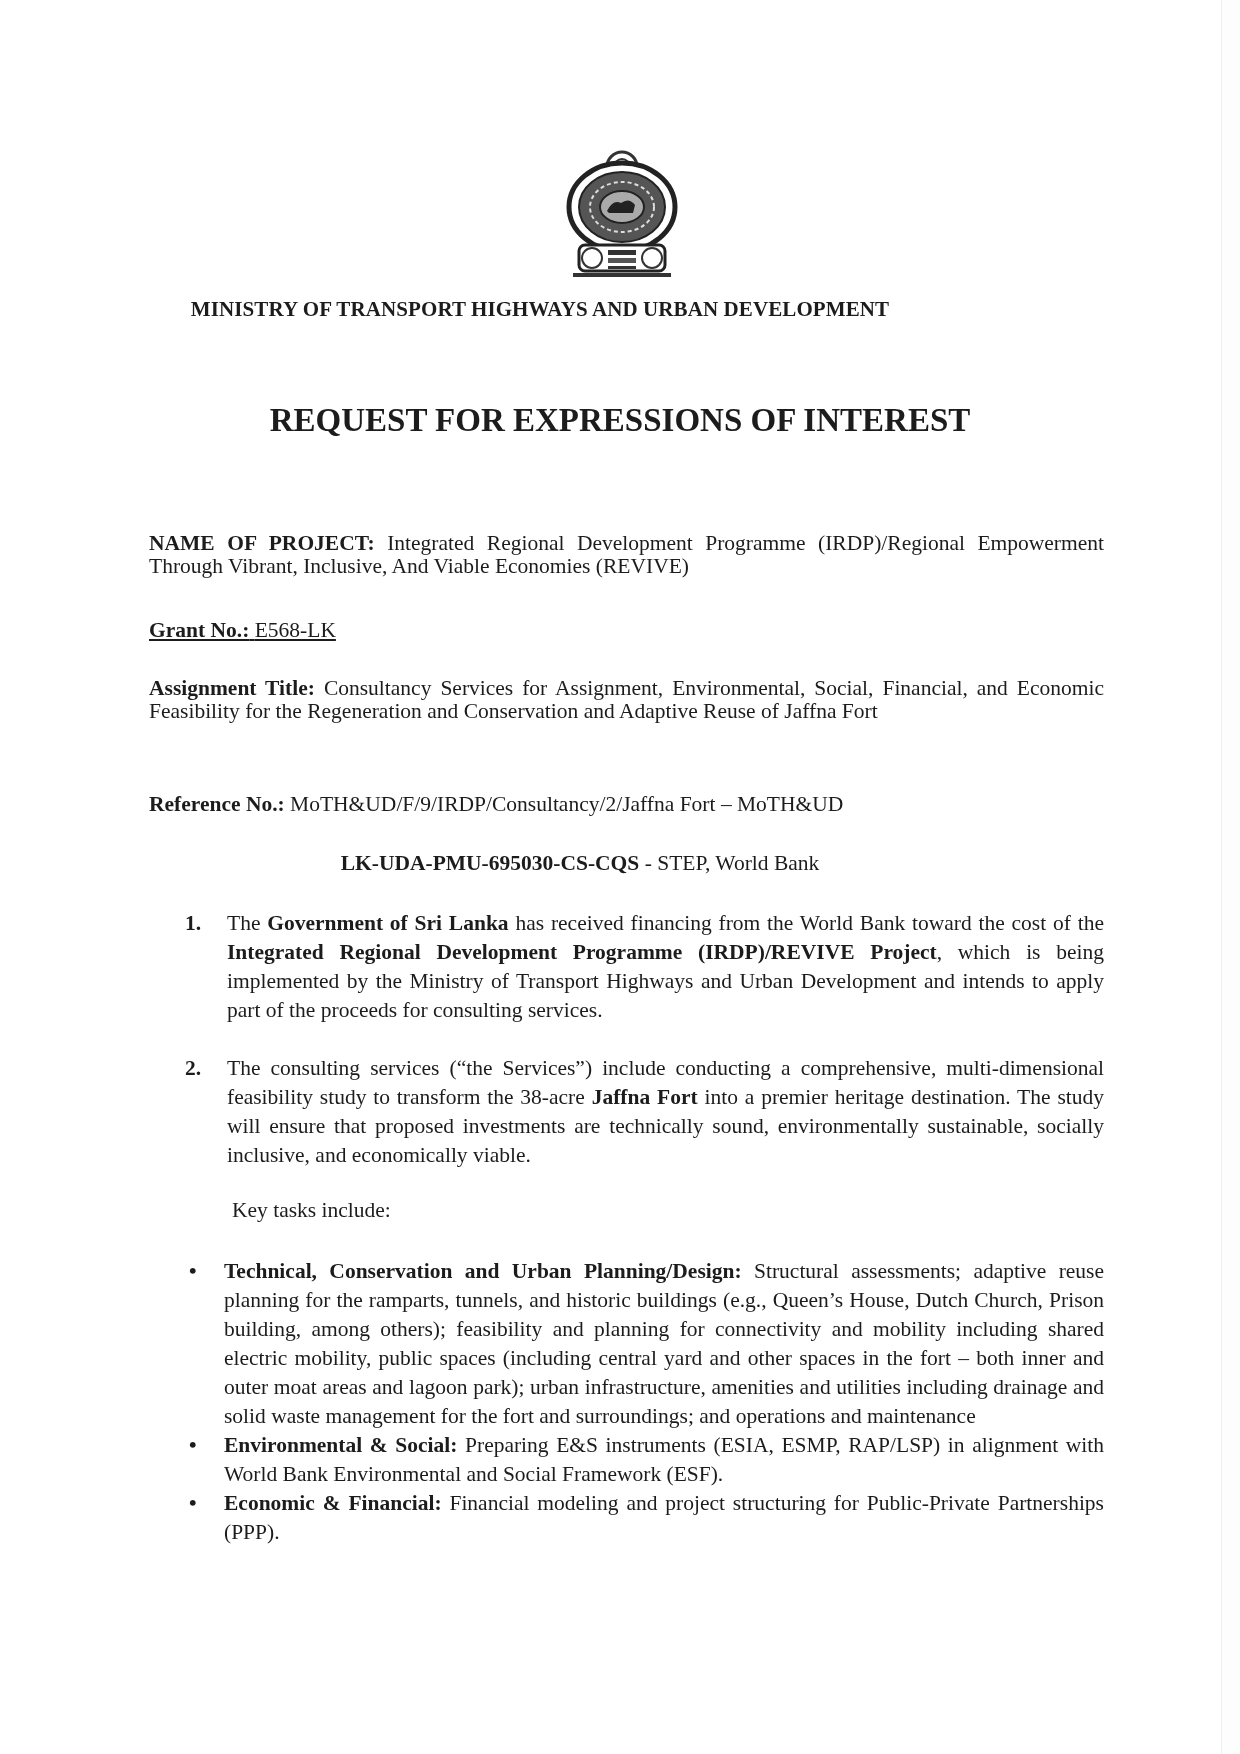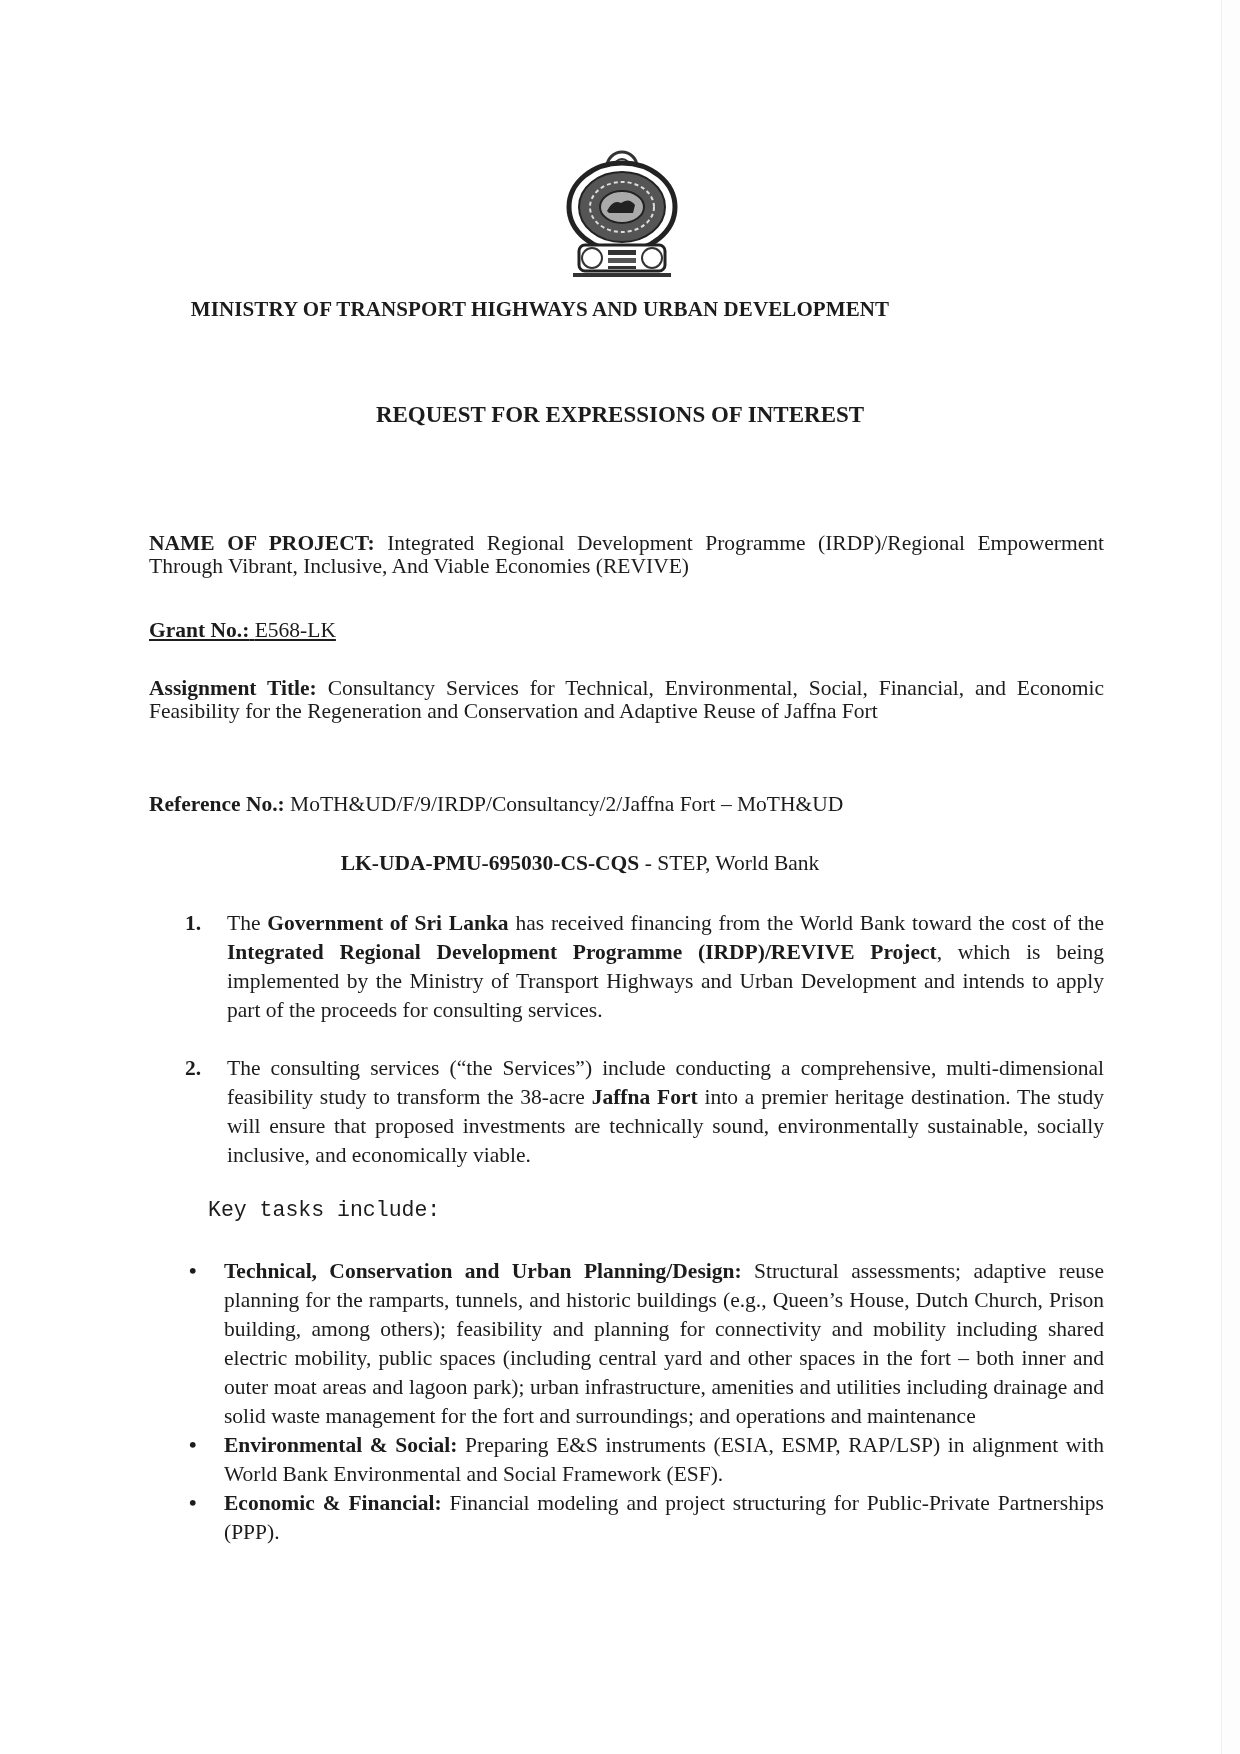--- a/index.html
+++ b/index.html
@@ -6,21 +6,21 @@
   body {
     width: 1240px; height: 1754px; background: #ffffff; position: relative; overflow: hidden;
     font-family: "Liberation Serif", "DejaVu Serif", serif; color: #1c1c1c;
   }
   .right-edge { position: absolute; top: 0; right: 0; width: 18px; height: 1754px;
     border-left: 1px solid #eef2ee; background: #fcfdfc; }
   .emblem { position: absolute; left: 565px; top: 147px; width: 115px; height: 132px; }
   .ministry { position: absolute; left: 0; width: 1080px; top: 297px; text-align: center;
     font-weight: bold; font-size: 21px; letter-spacing: 0.1px; }
   .rfei { position: absolute; left: 0; width: 1240px; top: 402px; text-align: center;
-    font-weight: bold; font-size: 23px; }
+    font-weight: bold; font-size: 33px; }
   .body { position: absolute; left: 149px; width: 955px; font-size: 21.5px; line-height: 23px; text-align: justify; }
   .lbl { font-weight: bold; }
   .center-line { position: absolute; left: 0; width: 1240px; text-align: center; font-size: 21.5px; }
   .numbered { position: absolute; left: 185px; width: 919px; font-size: 21.5px; line-height: 29px; }
   .numbered .num { position: absolute; left: 0; top: 0; font-weight: bold; }
   .numbered .txt { margin-left: 42px; text-align: justify; }
   .bullets { position: absolute; left: 185px; width: 919px; font-size: 21.5px; line-height: 29px; margin: 0; padding: 0; list-style: none; }
   .bullets li { position: relative; padding-left: 39px; text-align: justify; }
   .bullets .dot { position: absolute; left: 4px; top: 0; font-weight: bold; }
 </style>
@@ -57,21 +57,21 @@
   <span>Integrated Regional Development Programme (IRDP)/Regional Empowerment Through Vibrant, Inclusive, And Viable Economies (REVIVE)</span>
 </div>
 
 <div class="body" style="top:619px;text-decoration:underline;">
   <span class="lbl">Grant No.:</span>
   <span>E568-LK</span>
 </div>
 
 <div class="body" style="top:677px;">
   <span class="lbl">Assignment Title:</span>
-  <span>Consultancy Services for Technical, Environmental, Social, Financial, and Economic Feasibility for the Regeneration and Conservation and Adaptive Reuse of Jaffna Fort</span>
+  <span>Consultancy Services for Assignment, Environmental, Social, Financial, and Economic Feasibility for the Regeneration and Conservation and Adaptive Reuse of Jaffna Fort</span>
 </div>
 
 <div class="body" style="top:793px;">
   <span class="lbl">Reference No.:</span>
   <span>MoTH&amp;UD/F/9/IRDP/Consultancy/2/Jaffna Fort – MoTH&amp;UD</span>
 </div>
 
 <div class="center-line" style="top:851px; left:-40px;">
   <span class="lbl">LK-UDA-PMU-695030-CS-CQS</span><span> - STEP, World Bank</span>
 </div>
@@ -83,21 +83,21 @@
   </div>
 </div>
 
 <div class="numbered" style="top:1054px;">
   <span class="num">2.</span>
   <div class="txt">
     <span>The consulting services (“the Services”) include conducting a comprehensive, multi-dimensional feasibility study to transform the 38-acre </span><b>Jaffna Fort</b><span> into a premier heritage destination. The study will ensure that proposed investments are technically sound, environmentally sustainable, socially inclusive, and economically viable.</span>
   </div>
 </div>
 
-<div class="body" style="top:1199px; left:208px; width:880px;font-family:Liberation Mono, monospace;">Key tasks include:</div>
+<div class="body" style="top:1199px; left:232px; width:880px;">Key tasks include:</div>
 
 <ul class="bullets" style="top:1257px;">
   <li>
     <span class="dot">•</span>
     <b>Technical, Conservation and Urban Planning/Design:</b><span> Structural assessments; adaptive reuse planning for the ramparts, tunnels, and historic buildings (e.g., Queen’s House, Dutch Church, Prison building, among others); feasibility and planning for connectivity and mobility including shared electric mobility, public spaces (including central yard and other spaces in the fort – both inner and outer moat areas and lagoon park); urban infrastructure, amenities and utilities including drainage and solid waste management for the fort and surroundings; and operations and maintenance</span>
   </li>
   <li>
     <span class="dot">•</span>
     <b>Environmental &amp; Social:</b><span> Preparing E&amp;S instruments (ESIA, ESMP, RAP/LSP) in alignment with World Bank Environmental and Social Framework (ESF).</span>
   </li>

